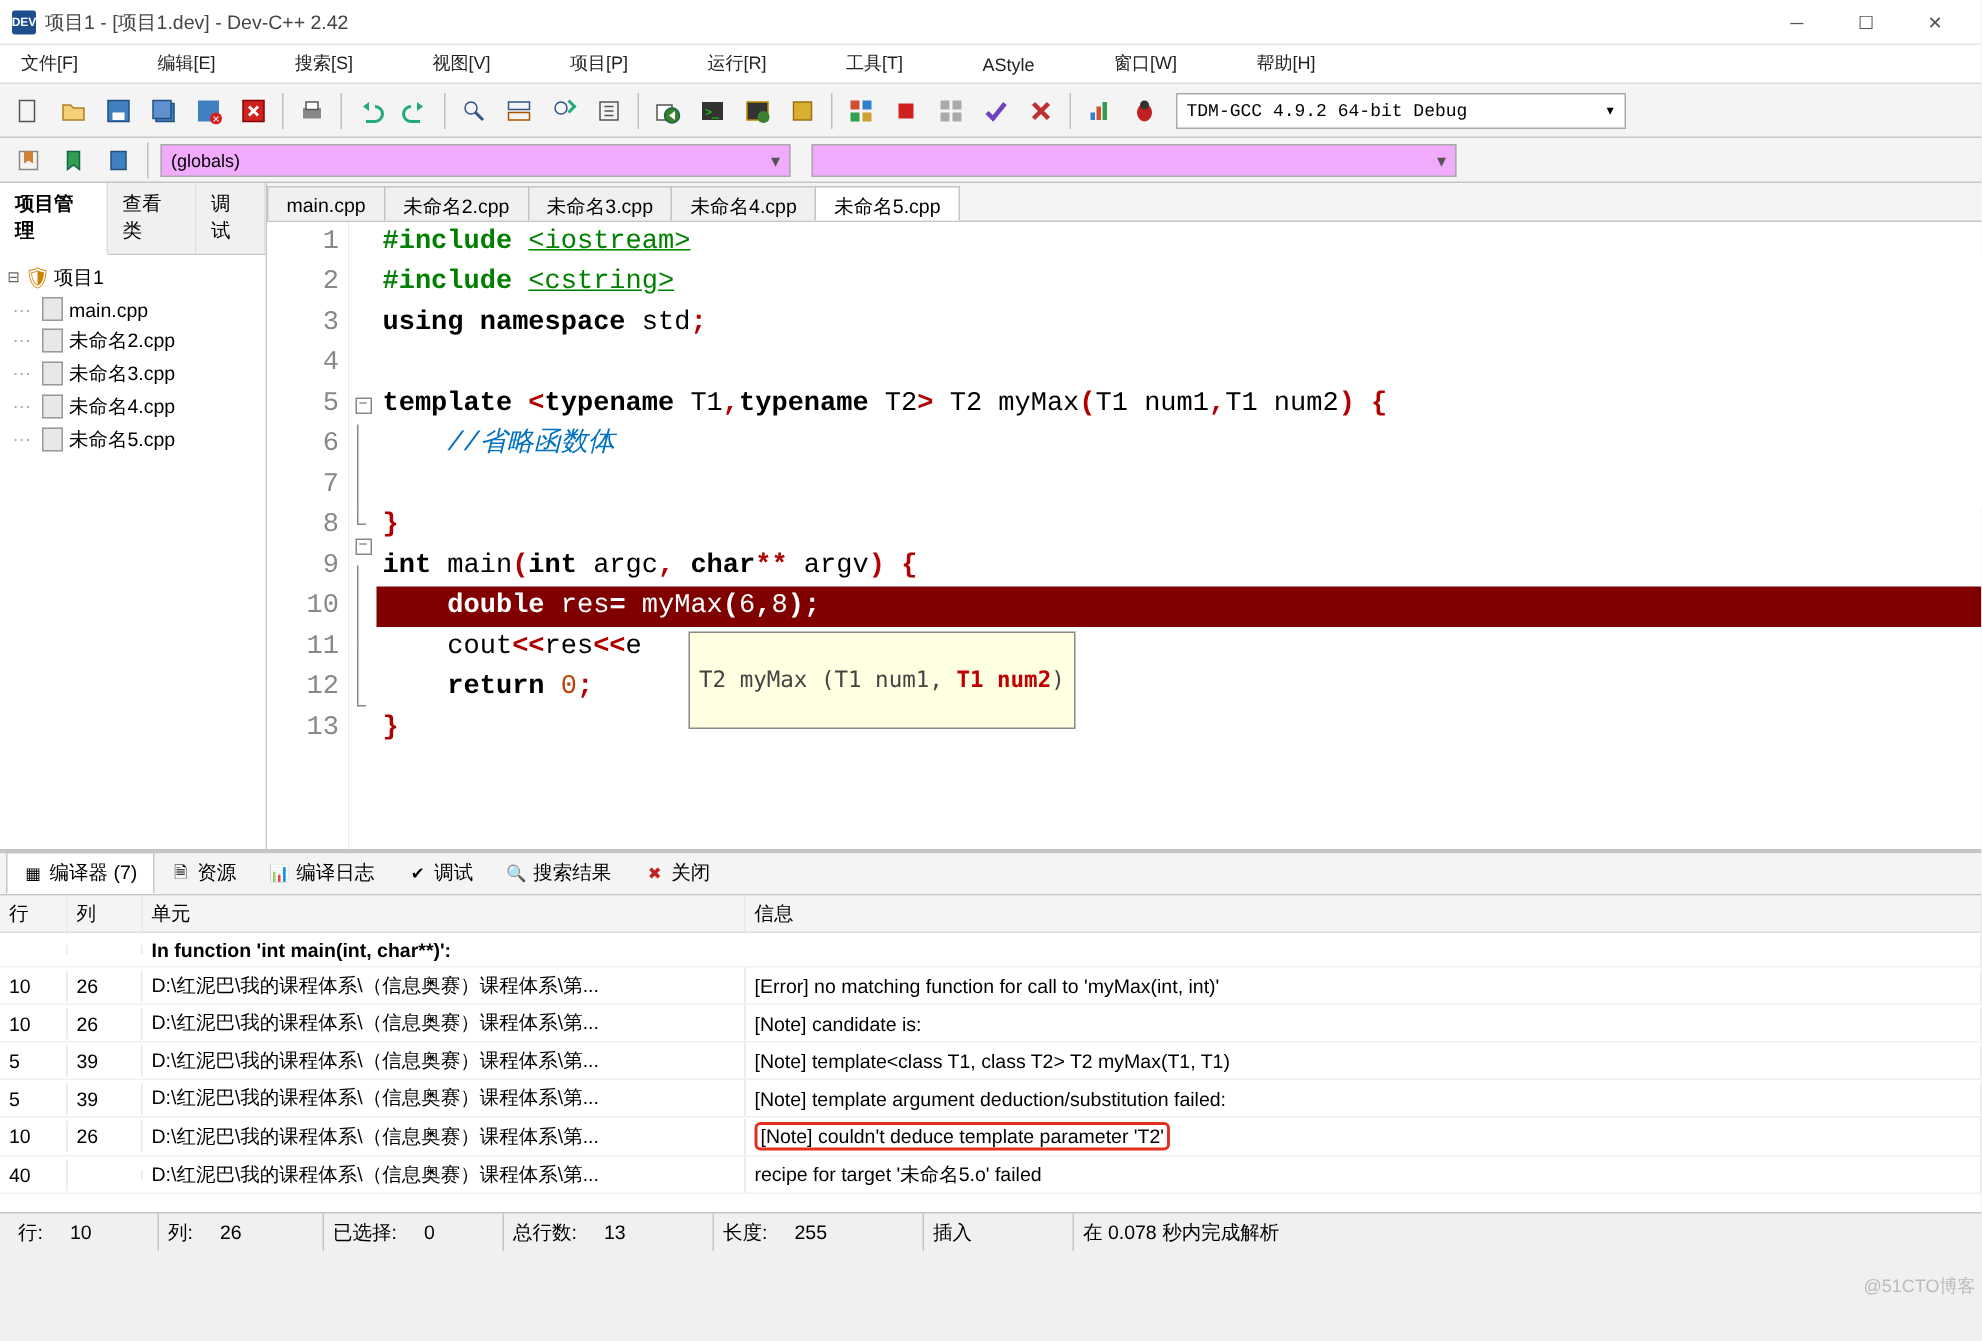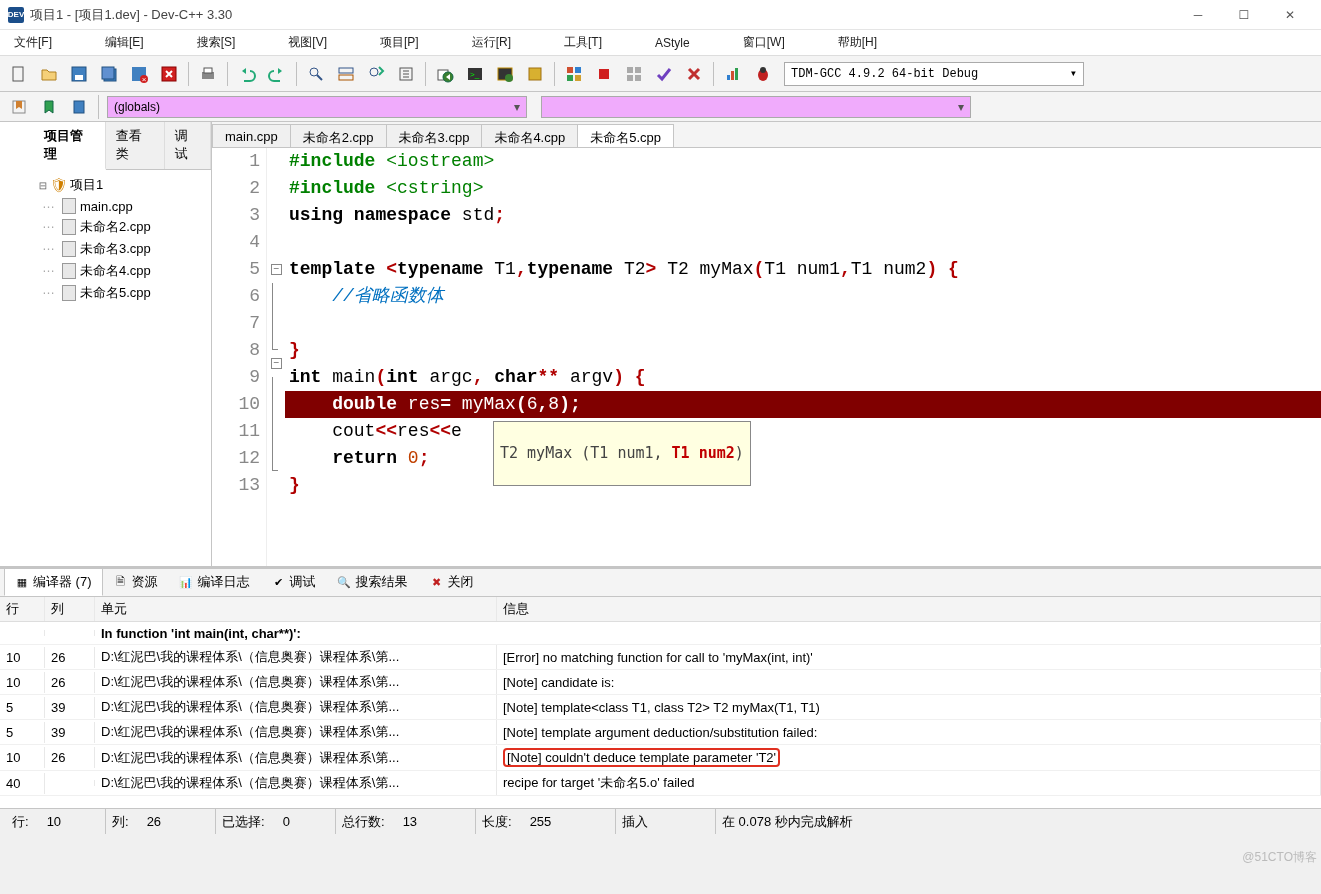--- a/index.html
+++ b/index.html
@@ -14,21 +14,21 @@
 .toolbar { height:36px; background:#f4f4f4; display:flex; align-items:center; padding:4px; border-bottom:1px solid #c5c5c5; gap:0; }
 .tool-btn { width:28px; height:28px; display:flex; align-items:center; justify-content:center; margin:0 1px; border:1px solid transparent; }
 .tool-sep { width:1px; height:24px; background:#c0c0c0; margin:0 4px; }
 .compiler-sel { height:24px; min-width:300px; border:1px solid #aaa; background:#fff; padding:2px 6px; font-family:Liberation Mono, monospace; font-size:12px; display:flex; align-items:center; margin-left:6px; }
 .toolbar2 { height:30px; background:#f4f4f4; display:flex; align-items:center; padding:2px 4px; border-bottom:1px solid #c5c5c5; }
 .dropdown { height:22px; border:1px solid #aaa; background:#f0abfc; padding:2px 6px; margin:0 4px; display:flex; align-items:center; font-size:12px; }
 .dropdown.wide { flex:1; max-width:420px; }
 .dropdown.empty-wide { flex:1; max-width:430px; margin-left:10px; }
 .dropdown .caret { margin-left:auto; color:#555; }
 .main-area { display:flex; height:444px; background:#fff; }
-.sidebar { width:178px; border-right:1px solid #c5c5c5; display:flex; flex-direction:column;margin-left:34px; }
+.sidebar { width:178px; border-right:1px solid #c5c5c5; display:flex; flex-direction:column; }
 .side-tabs { display:flex; background:#fff; border-bottom:1px solid #c5c5c5; }
 .side-tab { padding:5px 10px; font-size:13px; border-right:1px solid #ddd; background:#f0f0f0; }
 .side-tab.active { background:#fff; font-weight:bold; border-bottom:2px solid #fff; margin-bottom:-1px; }
 .tree { padding:4px 2px; background:#fff; flex:1; overflow:auto; }
 .tree-row { display:flex; align-items:center; padding:2px 0; font-size:13px; }
 .tree-row .toggle { width:14px; text-align:center; color:#666; font-size:10px; }
 .tree-row .icon { width:18px; height:16px; display:flex; align-items:center; justify-content:center; margin-right:2px; }
 .proj-icon { color:#d08000; font-size:14px; }
 .file-icon { background:#e8e8e8; border:1px solid #999; width:14px; height:16px; font-size:8px; display:flex; align-items:center; justify-content:center; }
 .tree-child { margin-left:24px; }
@@ -42,21 +42,21 @@
 .gutter { width:55px; text-align:right; padding-right:6px; color:#888; background:#fff; border-right:1px solid #eee; user-select:none; }
 .fold-col { width:18px; background:#fff; text-align:center; color:#666; font-size:12px; }
 .fold-mark { display:inline-block; width:11px; height:11px; border:1px solid #888; font-size:10px; line-height:9px; text-align:center; background:#fff; }
 .code-lines { flex:1; background:#fff; position:relative; }
 .code-line { white-space:pre; padding-left:4px; position:relative; height:27px; }
 .err-line { background:#800000; color:#fff; }
 .err-line .kw { color:#fff; }
 .err-line .num,.err-line .op,.err-line .fn { color:#fff; }
 .kw { font-weight:bold; color:#000; }
 .pp { color:#008000; font-weight:bold; }
-.ppa { color:#008000; }
+.ppa { color:#008000;text-decoration:underline; }
 .com { color:#0070c0; font-style:italic; }
 .op { color:#b00000; font-weight:bold; }
 .brace { color:#b00000; font-weight:bold; }
 .num { color:#c04000; }
 .tooltip { position:absolute; background:#ffffe1; border:1px solid #888; padding:18px 6px; font-size:15px; font-family:Consolas,monospace; }
 .tooltip .p1 { color:#444; }
 .tooltip .p2 { color:#c00000; font-weight:bold; }
 .bottom-panel { height:242px; border-top:3px solid #c5c5c5; display:flex; flex-direction:column; background:#fff; }
 .btm-tabs { display:flex; background:#f4f4f4; border-bottom:1px solid #c5c5c5; height:28px; align-items:flex-end; padding:2px 4px 0; }
 .btm-tab { padding:4px 10px; display:flex; align-items:center; gap:4px; font-size:13px; border:1px solid transparent; }
@@ -77,21 +77,21 @@
 .sb-cell:first-child{ border-left:none;}
 .sb-label { margin-right:18px; }
 .watermark { position:absolute; right:4px; bottom:28px; color:#bbb; font-size:12px; }
 svg { display:block; }
 </style>
 </head>
 <body>
 
 <div class="title-bar">
   <div class="logo">DEV</div>
-  <div class="title-text">项目1 - [项目1.dev] - Dev-C++ 3.30</div>
+  <div class="title-text">项目1 - [项目1.dev] - Dev-C++ 2.42</div>
   <div class="win-btns">
     <div class="win-btn">─</div>
     <div class="win-btn">☐</div>
     <div class="win-btn">✕</div>
   </div>
 </div>
 
 <div class="menu-bar">
   <div class="menu-item">文件[F]</div>
   <div class="menu-item">编辑[E]</div>

